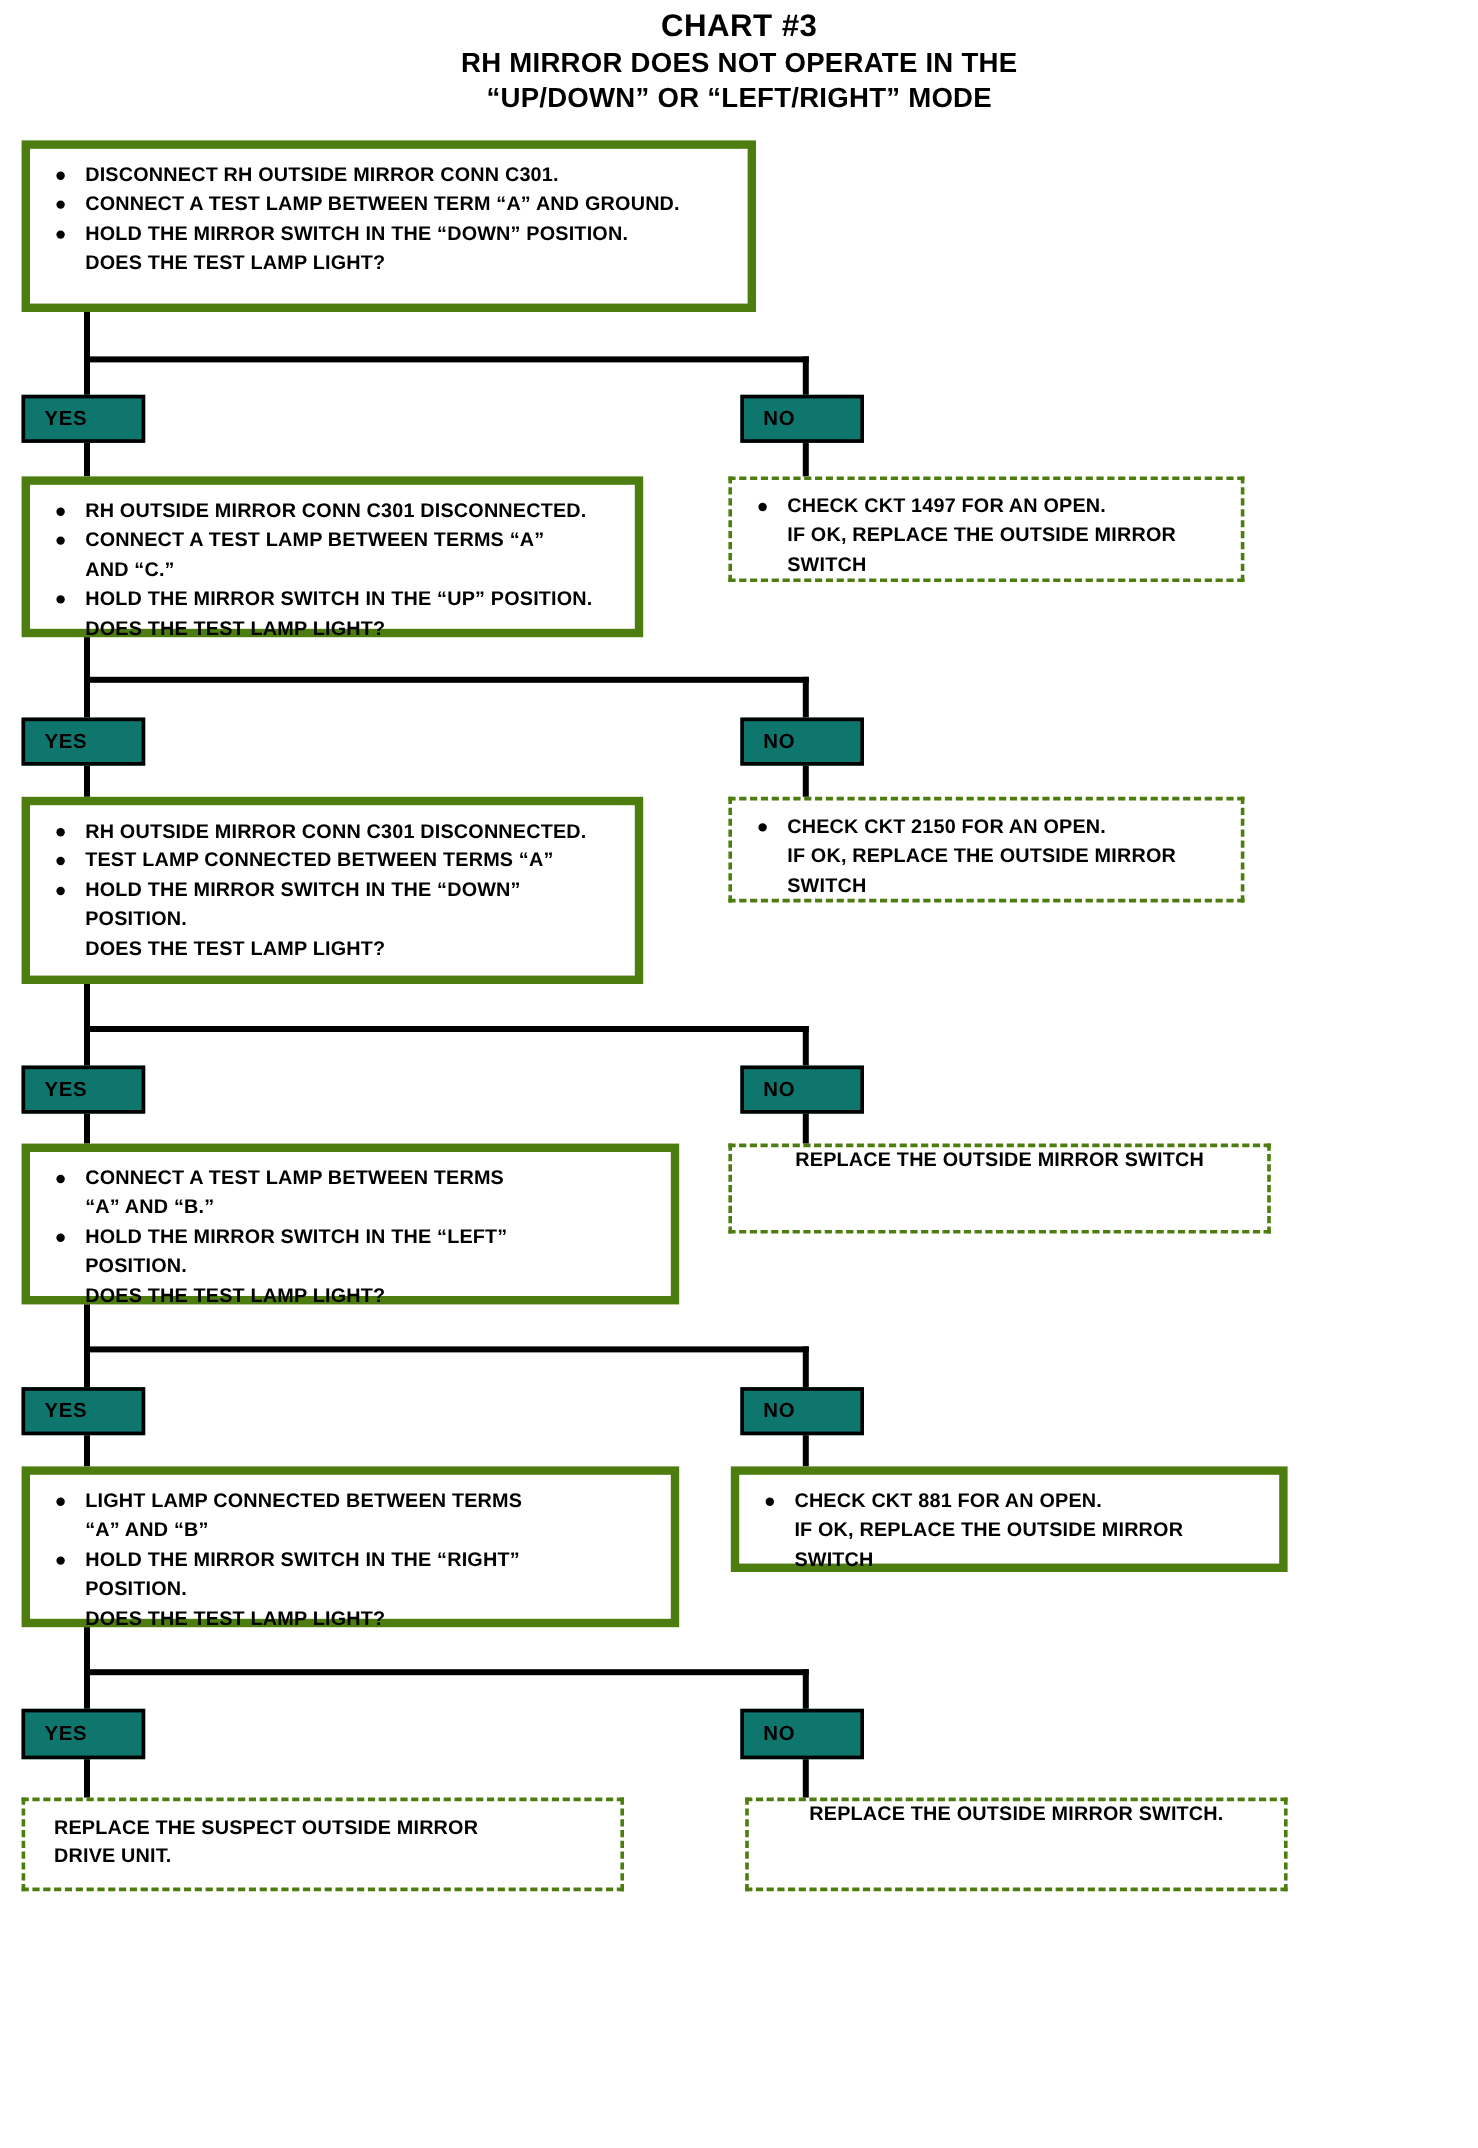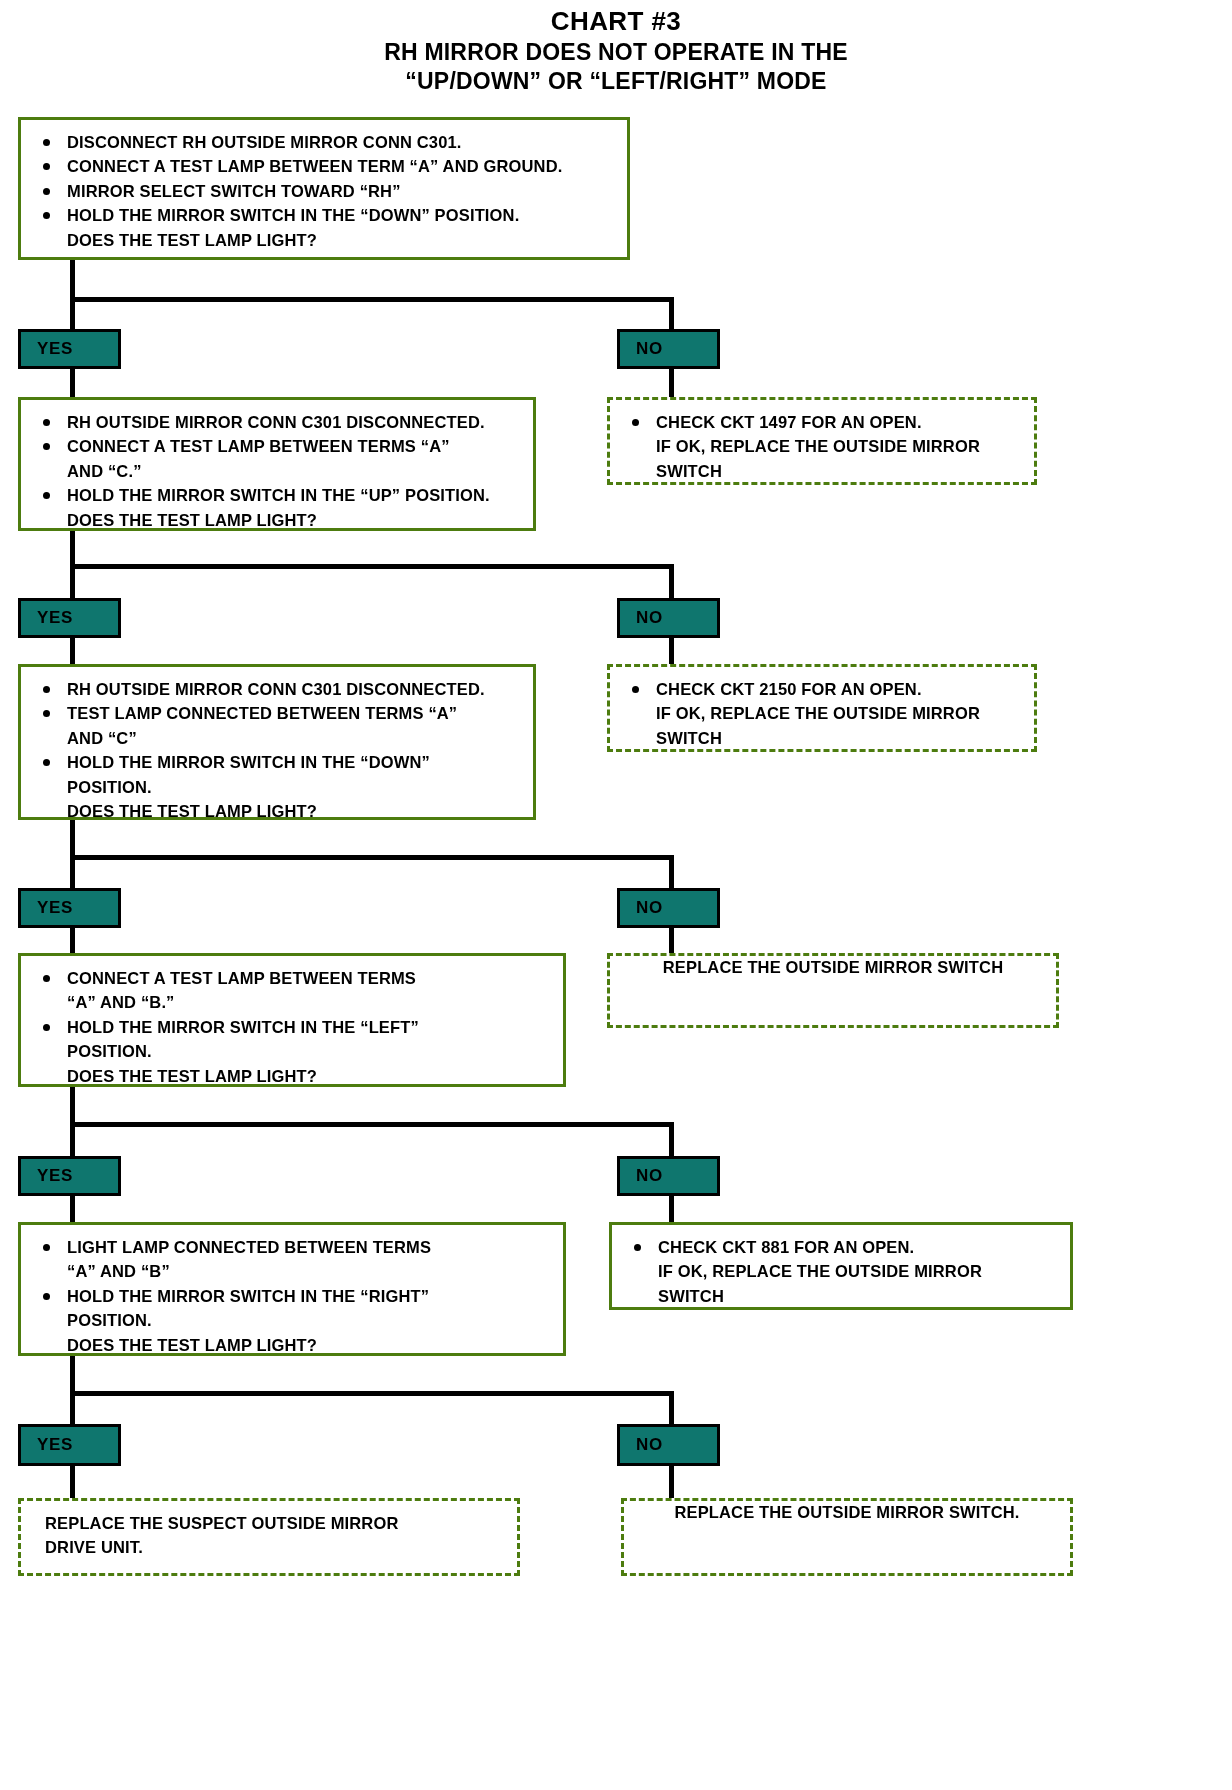--- a/index.html
+++ b/index.html
@@ -38,21 +38,21 @@
     font-weight: bold;
     letter-spacing: 0.2px;
     line-height: 1.28;
   }
 
   
   .box {
     position: absolute;
     box-sizing: border-box;
     background: #ffffff;
-    border: 3px solid #4d7c0f;
+    border: 7px solid #4d7c0f;
   }
   .box.dashed {
     border-style: dashed;
     border-width: 3px;
   }
 
   
   .bullets {
     list-style: none;
     margin: 0;
@@ -134,21 +134,20 @@
   <div class="title-block">
     <div class="title-main">CHART #3</div>
     <div class="title-sub">RH MIRROR DOES NOT OPERATE IN THE</div>
     <div class="title-sub">“UP/DOWN” OR “LEFT/RIGHT” MODE</div>
   </div>
 
   <div class="box" style="left:18px; top:117px; width:612px; height:143px;">
     <ul class="bullets">
       <li class="bulleted">DISCONNECT RH OUTSIDE MIRROR CONN C301.</li>
       <li class="bulleted">CONNECT A TEST LAMP BETWEEN TERM “A” AND GROUND.</li>
-      <li class="bulleted">MIRROR SELECT SWITCH TOWARD “RH”</li>
       <li class="bulleted">HOLD THE MIRROR SWITCH IN THE “DOWN” POSITION.</li>
       <li class="cont">DOES THE TEST LAMP LIGHT?</li>
     </ul>
   </div>
 
   <div class="v-line" style="left:70px; top:260px; height:40px;"></div>
   <div class="h-line" style="left:70px; top:297px; width:604px;"></div>
   <div class="v-line" style="left:70px; top:297px; height:32px;"></div>
   <div class="v-line" style="left:669px; top:297px; height:32px;"></div>
 
@@ -190,21 +189,20 @@
   <div class="yn" style="left:617px; top:598px; width:103px; height:40px;">
     <span>NO</span>
   </div>
   <div class="v-line" style="left:70px; top:638px; height:28px;"></div>
   <div class="v-line" style="left:669px; top:638px; height:28px;"></div>
 
   <div class="box" style="left:18px; top:664px; width:518px; height:156px;">
     <ul class="bullets">
       <li class="bulleted">RH OUTSIDE MIRROR CONN C301 DISCONNECTED.</li>
       <li class="bulleted">TEST LAMP CONNECTED BETWEEN TERMS “A”</li>
-      <li class="cont">AND “C”</li>
       <li class="bulleted">HOLD THE MIRROR SWITCH IN THE “DOWN”</li>
       <li class="cont">POSITION.</li>
       <li class="cont">DOES THE TEST LAMP LIGHT?</li>
     </ul>
   </div>
 
   <div class="box dashed" style="left:607px; top:664px; width:430px; height:88px;">
     <ul class="bullets">
       <li class="bulleted">CHECK CKT 2150 FOR AN OPEN.</li>
       <li class="cont">IF OK, REPLACE THE OUTSIDE MIRROR</li>

